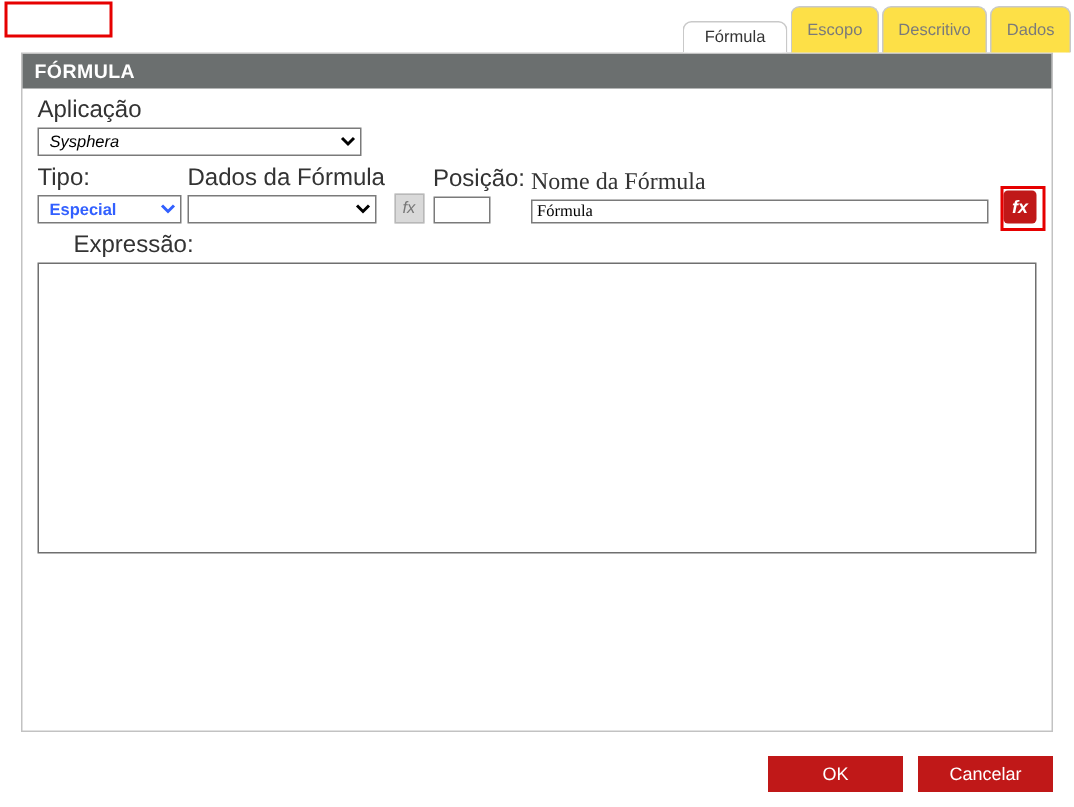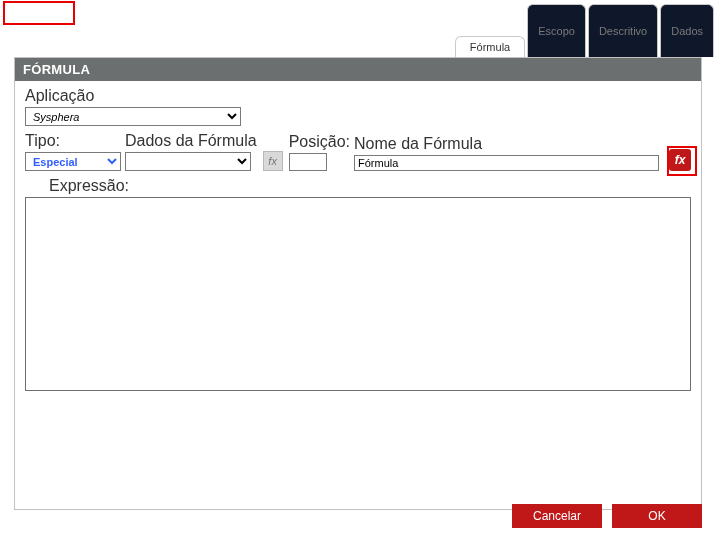--- a/index.html
+++ b/index.html
@@ -15,26 +15,26 @@
   }
   .tabs {
     display: flex;
     align-items: flex-end;
     padding-left: 14px;
     position: relative;
     top: 4px;
     z-index: 2;
   }
   .tab {
-    background: #0f172a;
+    background: #fde047;
     border: 1px solid #c9c9c9;
     border-bottom: none;
     border-top-left-radius: 6px;
     border-top-right-radius: 6px;
-    padding: 20px 10px;
+    padding: 9px 10px;
     margin-right: 2px;
     color: #7a7a7a;
     font-size: 11px;
     cursor: pointer;
     position: relative;
   }
   .tab.active {
     background: #ffffff;
     color: #333;
     padding: 4px 14px;
@@ -90,21 +90,21 @@
     display: inline-flex; align-items: center; justify-content: center;
     color: #777;
     font-size: 11px;
     font-style: italic;
   }
   .inp-pos {
     width: 38px;
     background: #e3e3e3;
   }
   .inp-nome { flex: 1; min-width: 100px; }
-  .nome-wrap { flex: 1; display: flex; flex-direction: column; }
+  .nome-wrap { flex: 1; display: flex; flex-direction: column; font-family: Liberation Serif, serif; }
   .btn-fx {
     width: 22px; height: 22px;
     background: #c01818;
     border-radius: 3px;
     margin-left: 6px;
     display: inline-flex; align-items: center; justify-content: center;
     color: #fff;
     font-style: italic;
     font-weight: bold;
     font-size: 12px;
@@ -204,15 +204,15 @@
       <div class="fx-highlight" style="right:-6px; bottom:-5px; width:30px; height:30px;"></div>
     </div>
 
     <span class="label expr-label">Expressão:</span>
     <textarea class="expr-area" style=""></textarea>
 
   </div>
 </div>
 
 <div class="dialog-buttons">
+  <button class="btn">OK</button>
   <button class="btn">Cancelar</button>
-  <button class="btn">OK</button>
 </div>
 
 </body></html>

